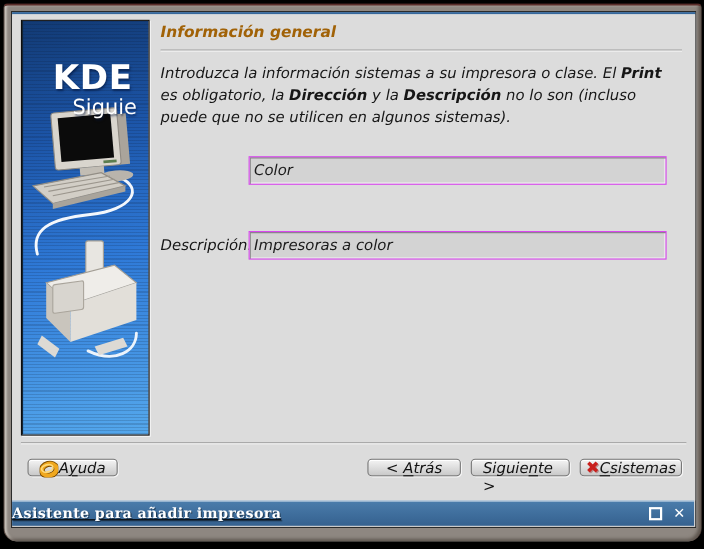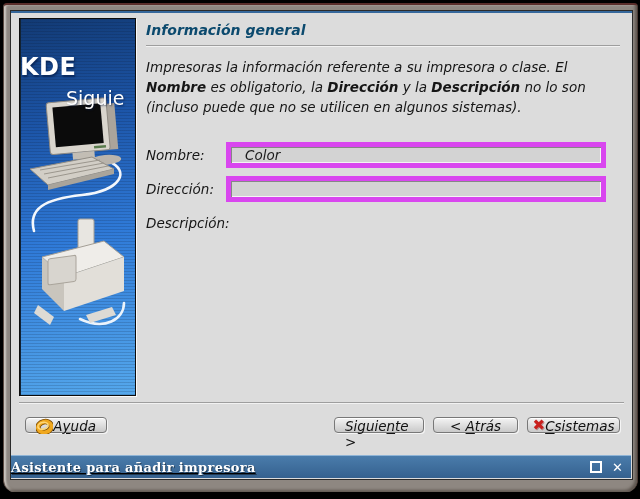--- a/index.html
+++ b/index.html
@@ -26,45 +26,45 @@
   .ico-max{width:8px;height:8px;border:2px solid #fff;display:inline-block;}
   .ico-close{color:#fff;font-size:13px;font-weight:bold;line-height:1;}
 
   
   .sidebar{position:absolute;left:8px;top:5px;width:115px;height:376px;
     border:1px solid #0d0d0d;box-shadow:1px 1px 0 rgba(255,255,255,.85), inset 1px 0 0 #123;
     background:
       repeating-linear-gradient(0deg, rgba(10,20,40,.16) 0 1px, rgba(255,255,255,0) 1px 3px),
       linear-gradient(168deg,#123a74 0%,#1c55a8 28%,#2f7ad8 58%,#55a8ec 100%);
     overflow:hidden;}
-  .brand-kde{position:absolute;left:0;top:34px;color:#fff;font-weight:bold;font-size:24px;
+  .brand-kde{position:absolute;left:28px;top:34px;color:#fff;font-weight:bold;font-size:31px;
     letter-spacing:0.5px;text-shadow:1px 2px 2px rgba(0,20,60,.6);}
   .brand-print{position:absolute;left:46px;top:68px;color:#fff;font-size:19px;
     text-shadow:1px 1px 2px rgba(0,20,60,.6);}
   .sidebar svg{position:absolute;left:0;top:0;}
 
   
   .page-title{position:absolute;left:135px;top:9px;font-size:14px;font-weight:bold;
-    font-style:italic;color:#0c4a6e;}
+    font-style:italic;color:#a16207;}
   .rule{position:absolute;height:0;border-top:1px solid #9e9e9e;border-bottom:1px solid #f2f2f2;}
   .rule-top{left:135px;right:12px;top:32px;}
   .rule-bottom{left:8px;right:8px;top:389px;}
   .intro{position:absolute;left:135px;top:44px;width:474px;font-size:13.5px;
     font-style:italic;color:#161616;line-height:20px;}
   .intro b{font-style:italic;}
 
   .form-row{position:absolute;left:135px;right:18px;height:26px;}
   .row-0{top:129px}.row-1{top:163px}.row-2{top:197px}
   .form-label{position:absolute;left:0;top:0;line-height:26px;font-size:13.5px;
     font-style:italic;color:#161616;}
   .form-input{position:absolute;left:80px;top:0;width:380px;height:26px;box-sizing:border-box;
-    background:#d3d3d3;border:5px solid #d946ef;
+    background:#d3d3d3;border:1px solid #d946ef;
     box-shadow:inset 1px 1px 0 #868686, inset -1px -1px 0 #f4f4f4;
     font-family:"DejaVu Sans",sans-serif;font-style:italic;font-size:13.5px;color:#1a1a1a;
-    padding:0 14px;outline:none;}
+    padding:0 4px;outline:none;}
 
   
   .btn{height:16px;box-sizing:border-box;background:linear-gradient(#f4f4f4,#c9c9c9);
     border:1px solid #787878;border-radius:4px;
     box-shadow:inset 0 1px 0 #ffffff, 1px 1px 0 rgba(255,255,255,.7);
     display:flex;align-items:flex-start;justify-content:center;gap:0;
     font-family:"DejaVu Sans",sans-serif;font-style:italic;font-size:13.5px;color:#111;
     cursor:pointer;padding:0 10px;}
   .btn u{text-underline-offset:2px;}
   .help-btn{position:absolute;left:14px;top:404px;width:82px;}
@@ -121,52 +121,48 @@
             </g>
           </svg>
           <div class="brand-kde">KDE</div>
           <div class="brand-print">Siguie</div>
         </div>
 
         <div class="page-title">Información general</div>
         <div class="rule rule-top"></div>
 
         <div class="intro">
-          <span>Impresoras la información referente a su impresora o clase. El </span><b>Nombre</b><span> es obligatorio, la </span><b>Dirección</b><span> y la </span><b>Descripción</b><span> no lo son (incluso puede que no se utilicen en algunos sistemas).</span>
+          <span>Introduzca la información sistemas a su impresora o clase. El </span><b>Print</b><span> es obligatorio, la </span><b>Dirección</b><span> y la </span><b>Descripción</b><span> no lo son (incluso puede que no se utilicen en algunos sistemas).</span>
         </div>
 
         <div class="form-row row-0">
-          <span class="form-label">Nombre:</span>
           <input class="form-input" type="text" value="Color" style="">
-        </div>
-        <div class="form-row row-1">
-          <span class="form-label">Dirección:</span>
-          <input class="form-input" type="text" value="" style="">
         </div>
         <div class="form-row row-2">
           <span class="form-label">Descripción:</span>
+          <input class="form-input" type="text" value="Impresoras a color" style="">
         </div>
 
         <div class="rule rule-bottom"></div>
 
         <div class="btn help-btn">
           <svg width="18" height="16" viewBox="0 0 18 16">
             <ellipse cx="9" cy="9" rx="7" ry="5.5" fill="none" stroke="#7a4a00" stroke-width="5.6" transform="rotate(-14 9 9)"></ellipse>
             <ellipse cx="9" cy="9" rx="7" ry="5.5" fill="none" stroke="#f0a81f" stroke-width="4" transform="rotate(-14 9 9)"></ellipse>
             <ellipse cx="7.6" cy="7.4" rx="5.4" ry="3.4" fill="none" stroke="#ffd978" stroke-width="1.6" transform="rotate(-14 9 9)"></ellipse>
           </svg>
           <span><span>A</span><u>y</u><span>uda</span></span>
         </div>
 
         <div class="btn-group">
+          <div class="btn back-btn">
+            <span><span>&lt; </span><u>A</u><span>trás</span></span>
+          </div>
           <div class="btn next-btn">
             <span><span>Siguie</span><u>n</u><span>te &gt;</span></span>
-          </div>
-          <div class="btn back-btn">
-            <span><span>&lt; </span><u>A</u><span>trás</span></span>
           </div>
           <div class="btn cancel-btn">
             <span class="cancel-x">✖</span>
             <span><u>C</u><span>sistemas</span></span>
           </div>
         </div>
 
       </div>
 
       <div class="titlebar">

